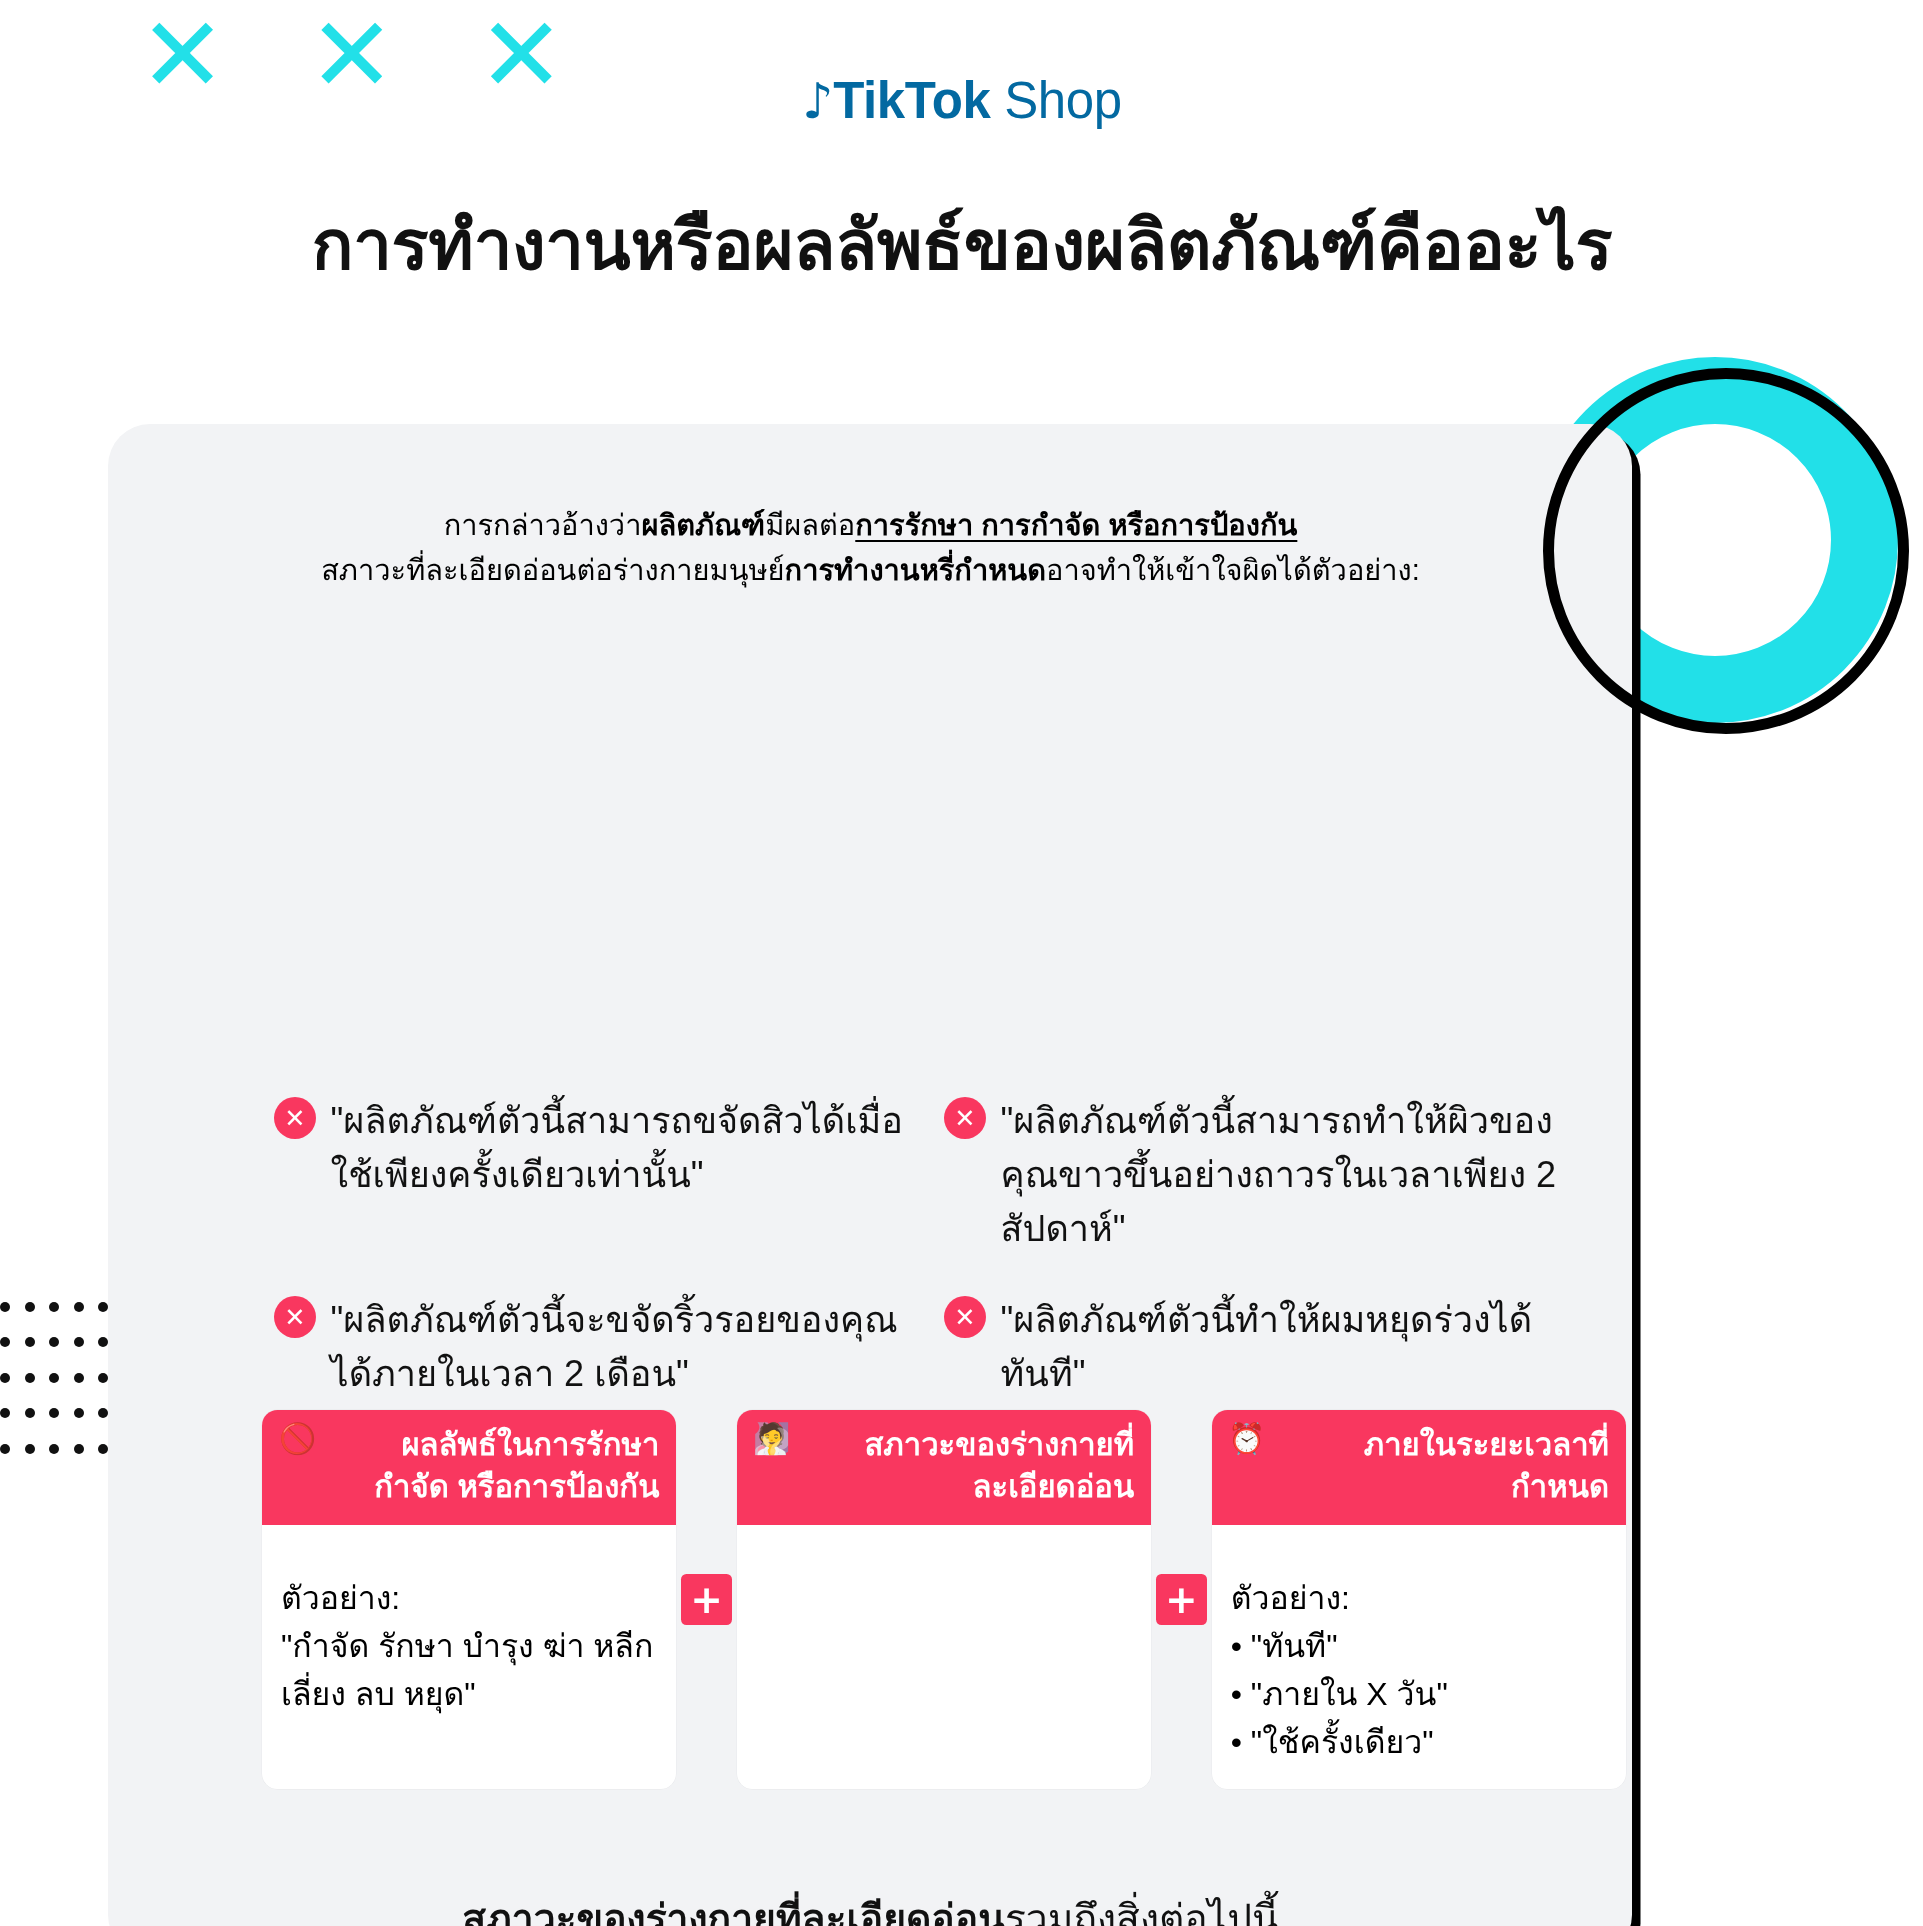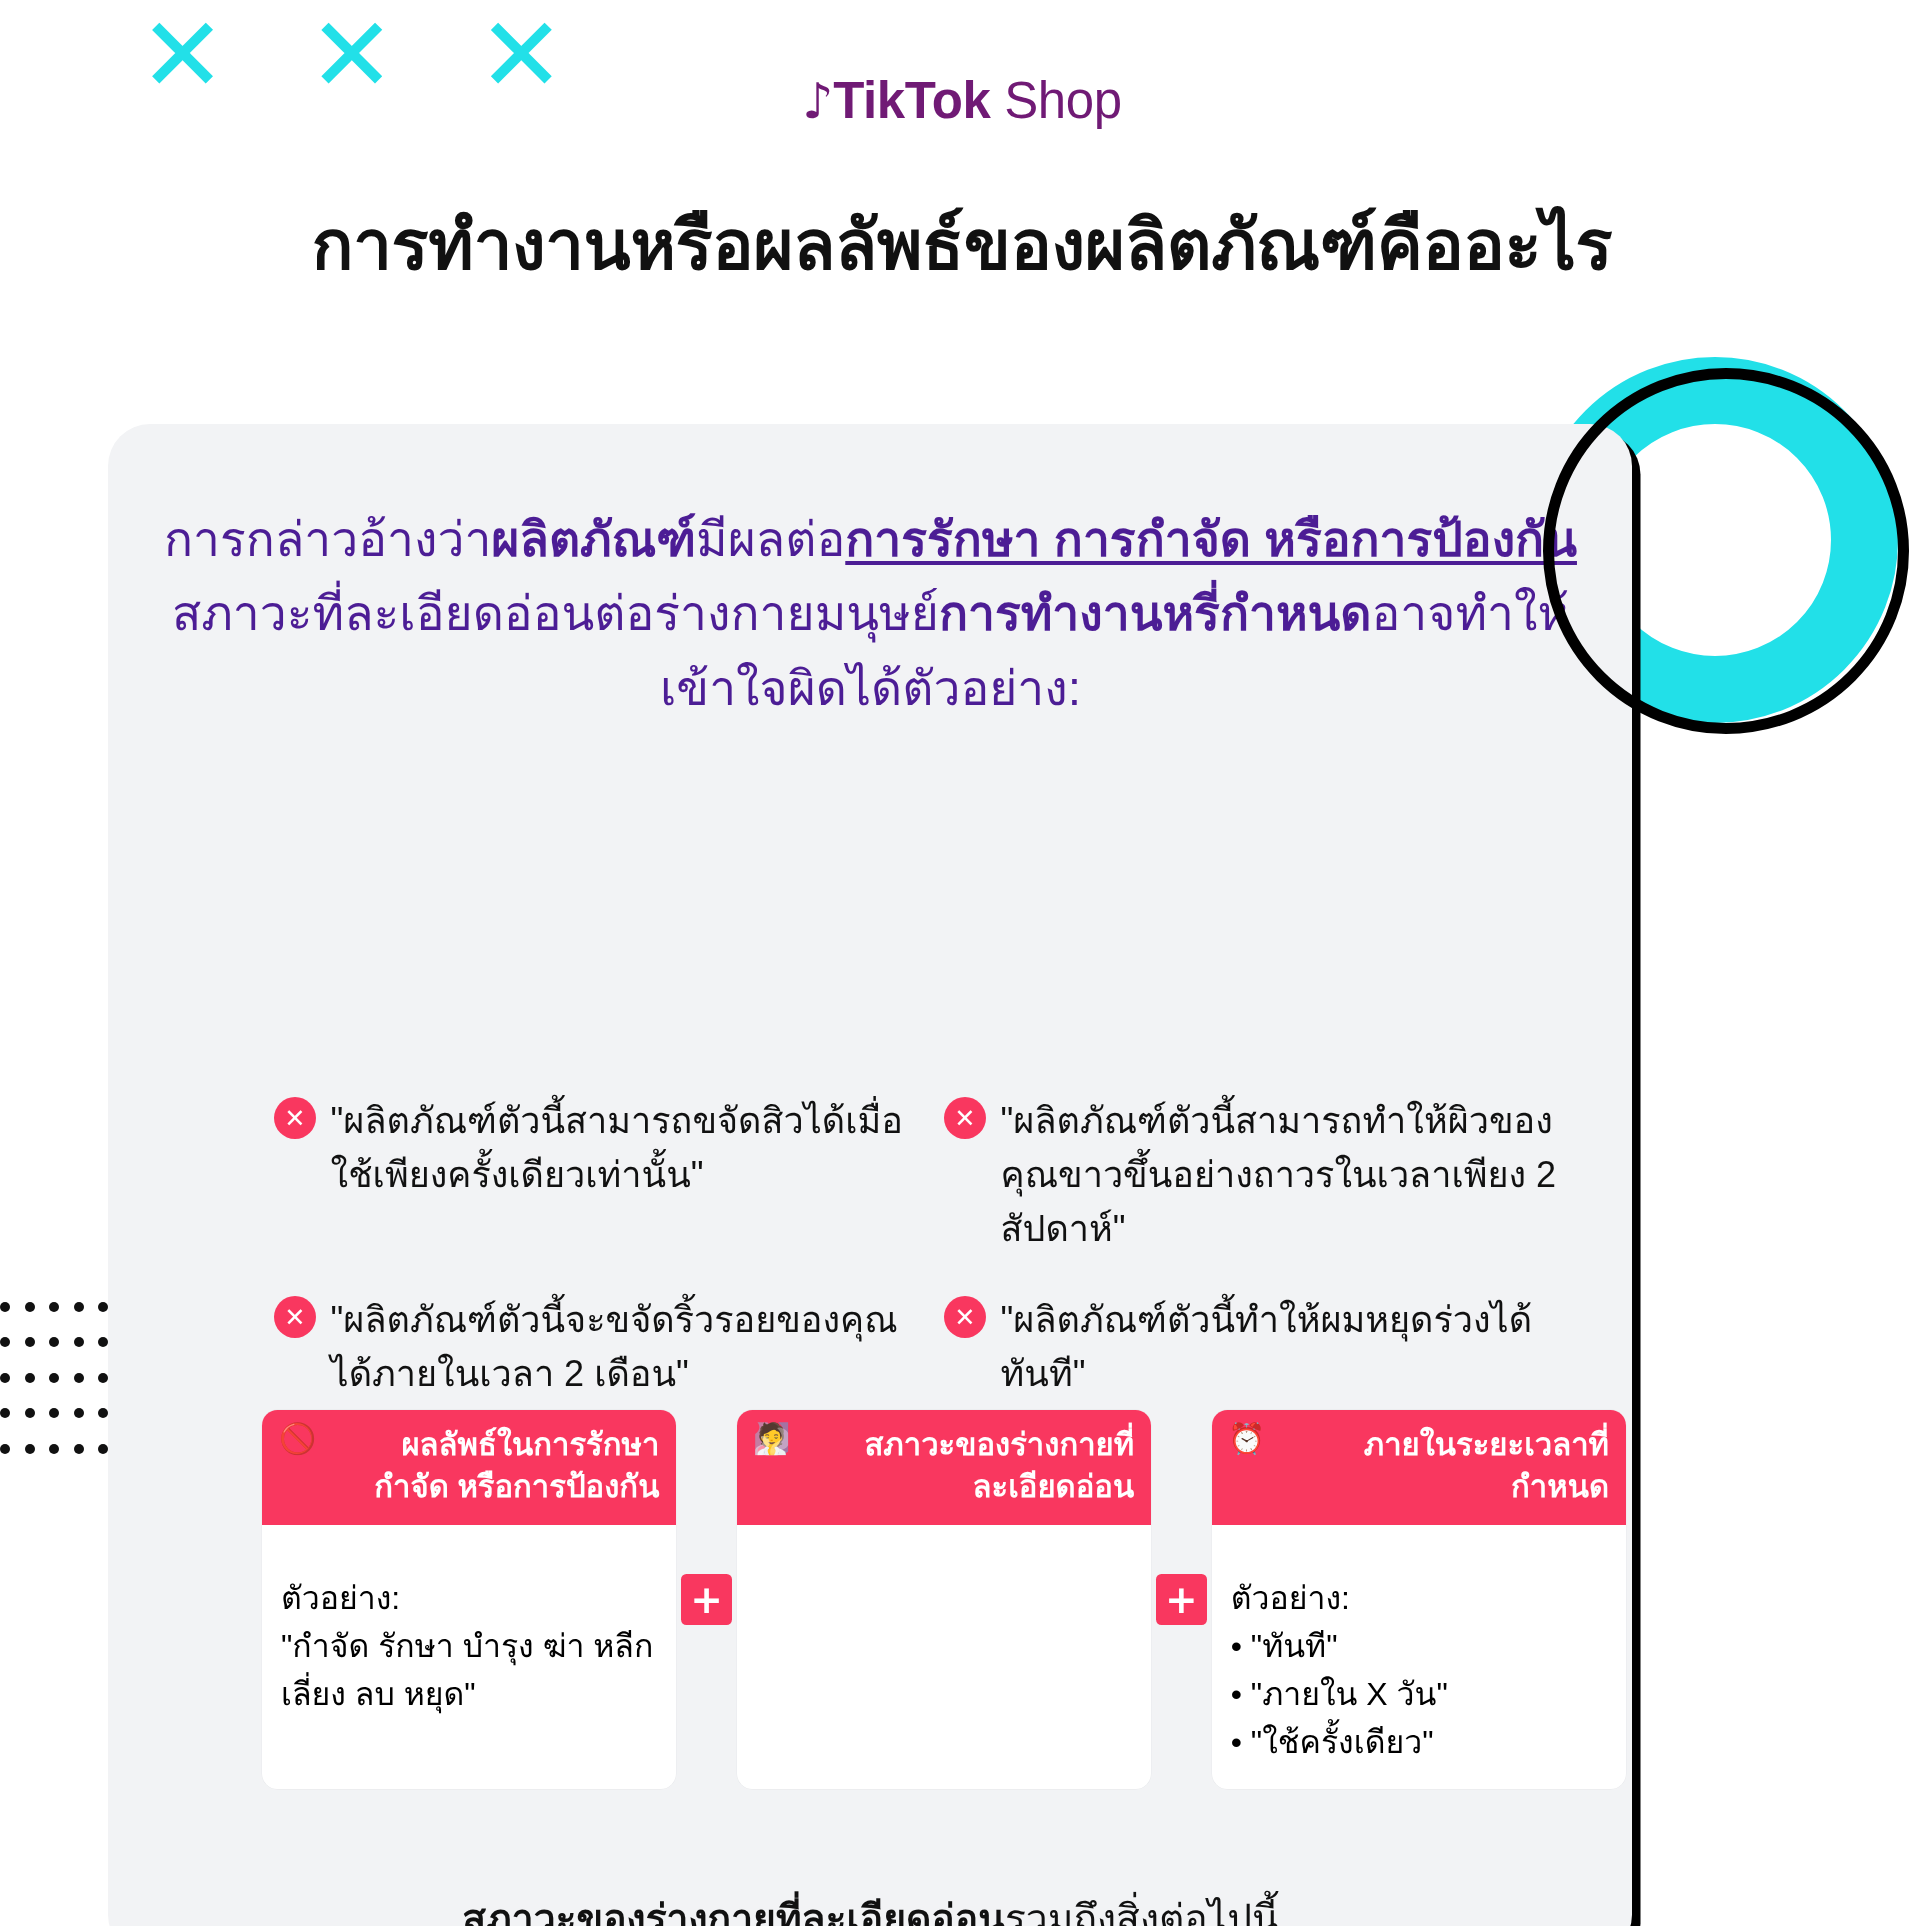--- a/index.html
+++ b/index.html
@@ -71,21 +71,21 @@
 
   
   .logo {
     position: absolute;
     top: 71px;
     left: 0;
     width: 1924px;
     text-align: center;
     font-size: 51px;
     font-weight: 700;
-    color: #701a75;
+    color: #0369a1;
     letter-spacing: -0.4px;
   }
   .logo .note { font-family: "DejaVu Sans", sans-serif; font-size: 49px; }
   .logo .shop { font-weight: 400; }
 
   .headline {
     position: absolute;
     top: 204px;
     left: 0;
     width: 1924px;
@@ -110,23 +110,23 @@
     width: 1524px;
     height: 1533px;
   }
 
   .intro {
     position: absolute;
     top: 79px;
     left: 50px;
     width: 1425px;
     text-align: center;
-    font-size: 48px;
+    font-size: 29px;
     line-height: 1.55;
-    color: #4c1d95;
+    color: #000000;
   }
   .intro b { font-weight: 800; }
   .intro u { text-decoration: underline; text-underline-offset: 4.6px; }
 
   
   .claims {
     position: absolute;
     top: 670px;
     left: 166px;
     width: 1341px;

